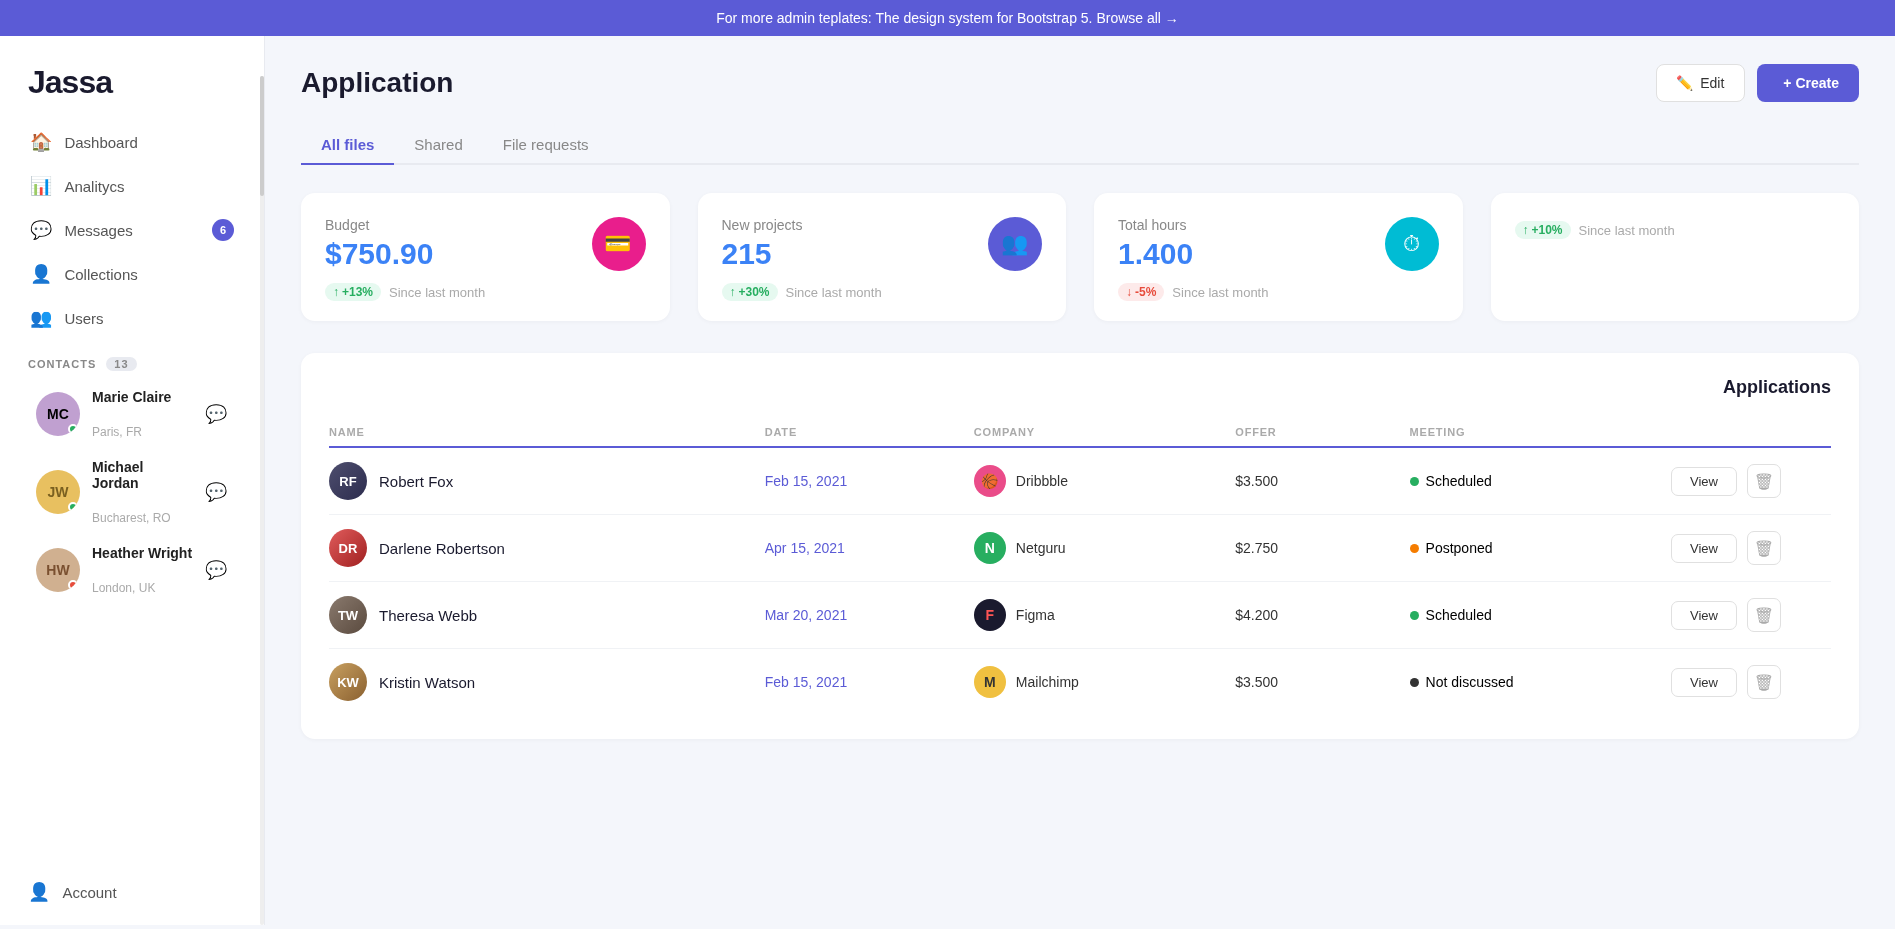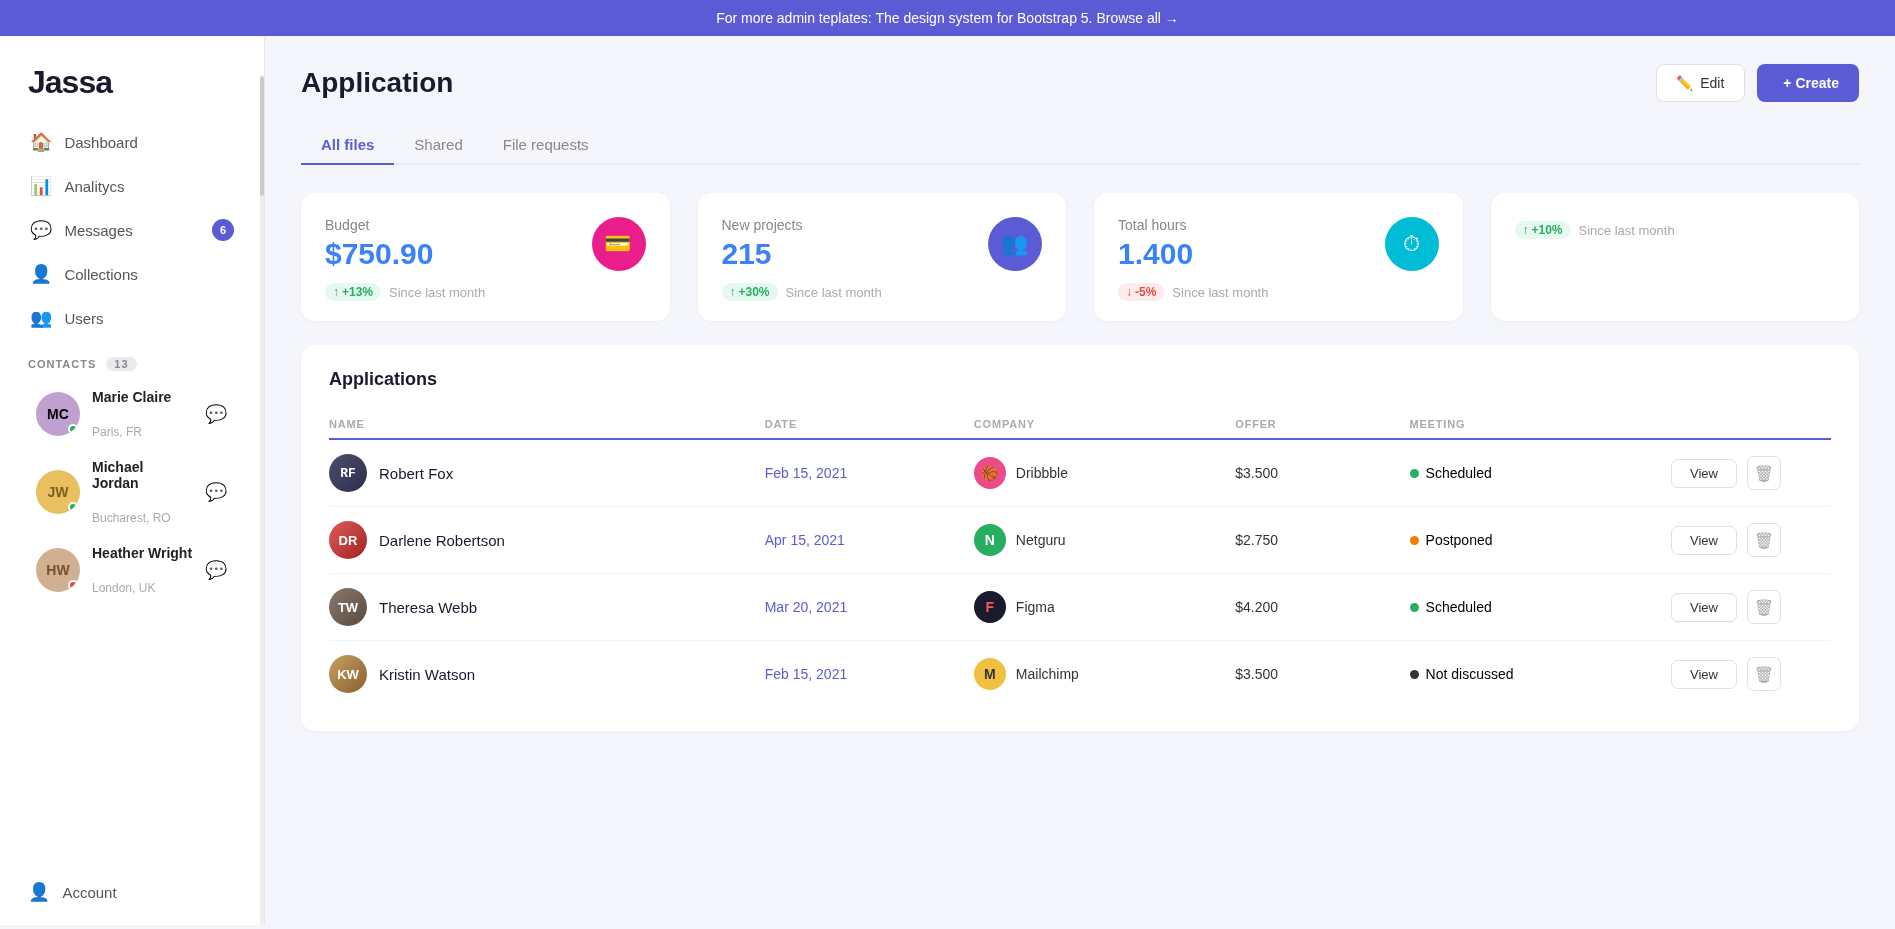--- a/index.html
+++ b/index.html
@@ -228,21 +228,21 @@
       color: #5b5bd6;
       border-bottom: 2.5px solid #5b5bd6;
       font-weight: 600;
     }
 
     
     .stat-cards {
       display: grid;
       grid-template-columns: repeat(4, 1fr);
       gap: 28px;
-      margin-bottom: 24px;
+      margin-bottom: 32px;
     }
 
     .stat-card {
       background: #fff;
       border-radius: 14px;
       padding: 24px 24px 20px 24px;
       display: flex;
       flex-direction: column;
       gap: 8px;
       box-shadow: 0 1px 4px rgba(0,0,0,0.04);
@@ -305,20 +305,21 @@
       border-radius: 14px;
       padding: 24px 28px;
       box-shadow: 0 1px 4px rgba(0,0,0,0.04);
     }
 
     .section-title {
       font-size: 18px;
       font-weight: 700;
       color: #1a1a2e;
       margin-bottom: 20px;
+      text-align: right;
     }
 
     .table-header {
       display: grid;
       grid-template-columns: 2.5fr 1.2fr 1.5fr 1fr 1.5fr 160px;
       padding: 8px 0;
       border-bottom: 2px solid #5b5bd6;
     }
 
     .th {
@@ -417,21 +418,21 @@
       background: #fff;
       display: flex;
       align-items: center;
       justify-content: center;
       cursor: pointer;
       font-size: 16px;
       color: #aaa;
     }
 
     
-    .avatar-rf { background: linear-gradient(135deg,#4e4e6e,#2c2c4e); font-family: Liberation Mono, monospace; }
+    .avatar-rf { background: linear-gradient(135deg,#4e4e6e,#2c2c4e); }
     .avatar-dr { background: linear-gradient(135deg,#e05c5c,#a02020); }
     .avatar-tw { background: linear-gradient(135deg,#8a7a6e,#5a4a3e); }
     .avatar-kw { background: linear-gradient(135deg,#c8a060,#8a6030); }
   </style>
 </head>
 <body>
 
 <div class="top-banner">
   <span>For more admin teplates: The design system for Bootstrap 5. Browse all →</span>
 </div>

